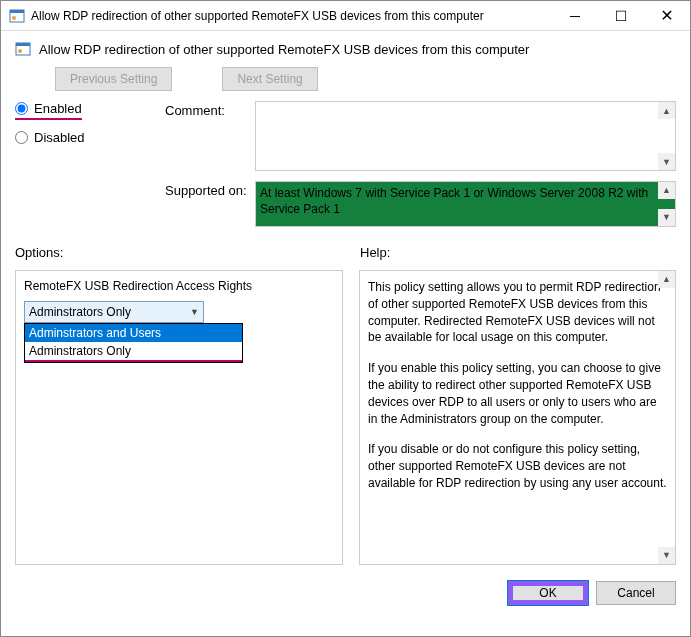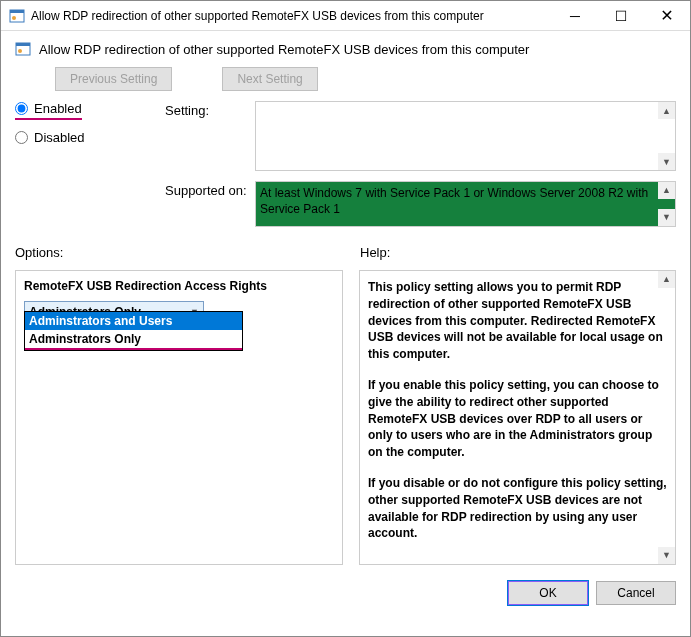--- a/index.html
+++ b/index.html
@@ -24,34 +24,34 @@
     .field-row { display: flex; margin-bottom: 10px; }
     .field-label { width: 90px; font-size: 13px; padding-top: 2px; }
     .comment-box { flex: 1; height: 70px; border: 1px solid #ccc; position: relative; }
     .supported-box { flex: 1; height: 46px; border: 1px solid #ccc; background: #15803d; padding: 4px 4px; position: relative; font-size: 12px; line-height: 1.3; }
     .scroll-arrow { position: absolute; right: 0; width: 17px; height: 17px; background: #f0f0f0; display: flex; align-items: center; justify-content: center; font-size: 9px; color: #555; }
     .scroll-arrow.up { top: 0; }
     .scroll-arrow.down { bottom: 0; }
     .section-labels { display: flex; padding: 8px 14px 4px 14px; gap: 0; align-items: center; }
     .section-labels div { font-size: 13px; }
     .section-labels .opt-label { width: 345px; }
-    .panes { display: flex; padding: 6px 14px; gap: 16px; font-weight: bold; }
+    .panes { display: flex; padding: 6px 14px; gap: 16px; }
     .options-pane { width: 328px; height: 295px; border: 1px solid #ccc; padding: 8px; position: relative; }
     .help-pane { flex: 1; height: 295px; border: 1px solid #ccc; padding: 8px; font-size: 12px; line-height: 1.4; position: relative; overflow: hidden; }
     .help-pane p { margin-bottom: 14px; }
     .options-pane .opt-title { font-size: 12px; margin-bottom: 8px; }
     .combo { width: 180px; height: 22px; border: 1px solid #7a9ec6; background: #e5f1fb; display: flex; align-items: center; justify-content: space-between; padding: 0 4px; font-size: 12px; }
     .combo .arrow { font-size: 9px; color: #444; }
-    .dropdown { position: absolute; left: 8px; top: 40px; width: 219px; border: 1px solid #000; background: #fff; font-size: 12px; }
+    .dropdown { position: absolute; left: 8px; top: 52px; width: 219px; border: 1px solid #000; background: #fff; font-size: 12px; }
     .dropdown .item { padding: 2px 4px; }
     .dropdown .item.selected { background: #0078d7; color: #fff; }
     .dropdown .item.marked { border-bottom: 2px solid #c0006b; }
     .button-row { display: flex; justify-content: flex-end; gap: 8px; padding: 10px 14px; }
     .btn { width: 80px; height: 24px; border: 1px solid #adadad; background: #e1e1e1; font-size: 12px; display: flex; align-items: center; justify-content: center; }
-    .btn.primary { border: 1px solid #8b5cf6; outline: 1px solid #0078d7; }
+    .btn.primary { border: 5px solid #8b5cf6; outline: 1px solid #0078d7; }
     .policy-icon svg { width: 16px; height: 16px; }
   </style>
 </head>
 <body>
 
 <div class="titlebar">
   <span class="icon policy-icon">
     <svg viewBox="0 0 16 16">
         <rect x="1" y="2" width="14" height="12" fill="#fff" stroke="#3a7abd" stroke-width="1"></rect>
         <rect x="1" y="2" width="14" height="3" fill="#3a7abd"></rect>
@@ -88,21 +88,21 @@
       <input type="radio" name="state" checked="" style="">
       <span>Enabled</span>
     </label>
     <label class="radio-row">
       <input type="radio" name="state" style="">
       <span>Disabled</span>
     </label>
   </div>
   <div class="fields-col">
     <div class="field-row">
-      <div class="field-label">Setting:</div>
+      <div class="field-label">Comment:</div>
       <div class="comment-box">
         <div class="scroll-arrow up">▲</div>
         <div class="scroll-arrow down">▼</div>
       </div>
     </div>
     <div class="field-row">
       <div class="field-label">Supported on:</div>
       <div class="supported-box">
         <span style="display:block;padding-right:20px;">At least Windows 7 with Service Pack 1 or Windows Server 2008 R2 with Service Pack 1</span>
         <div class="scroll-arrow up">▲</div>

